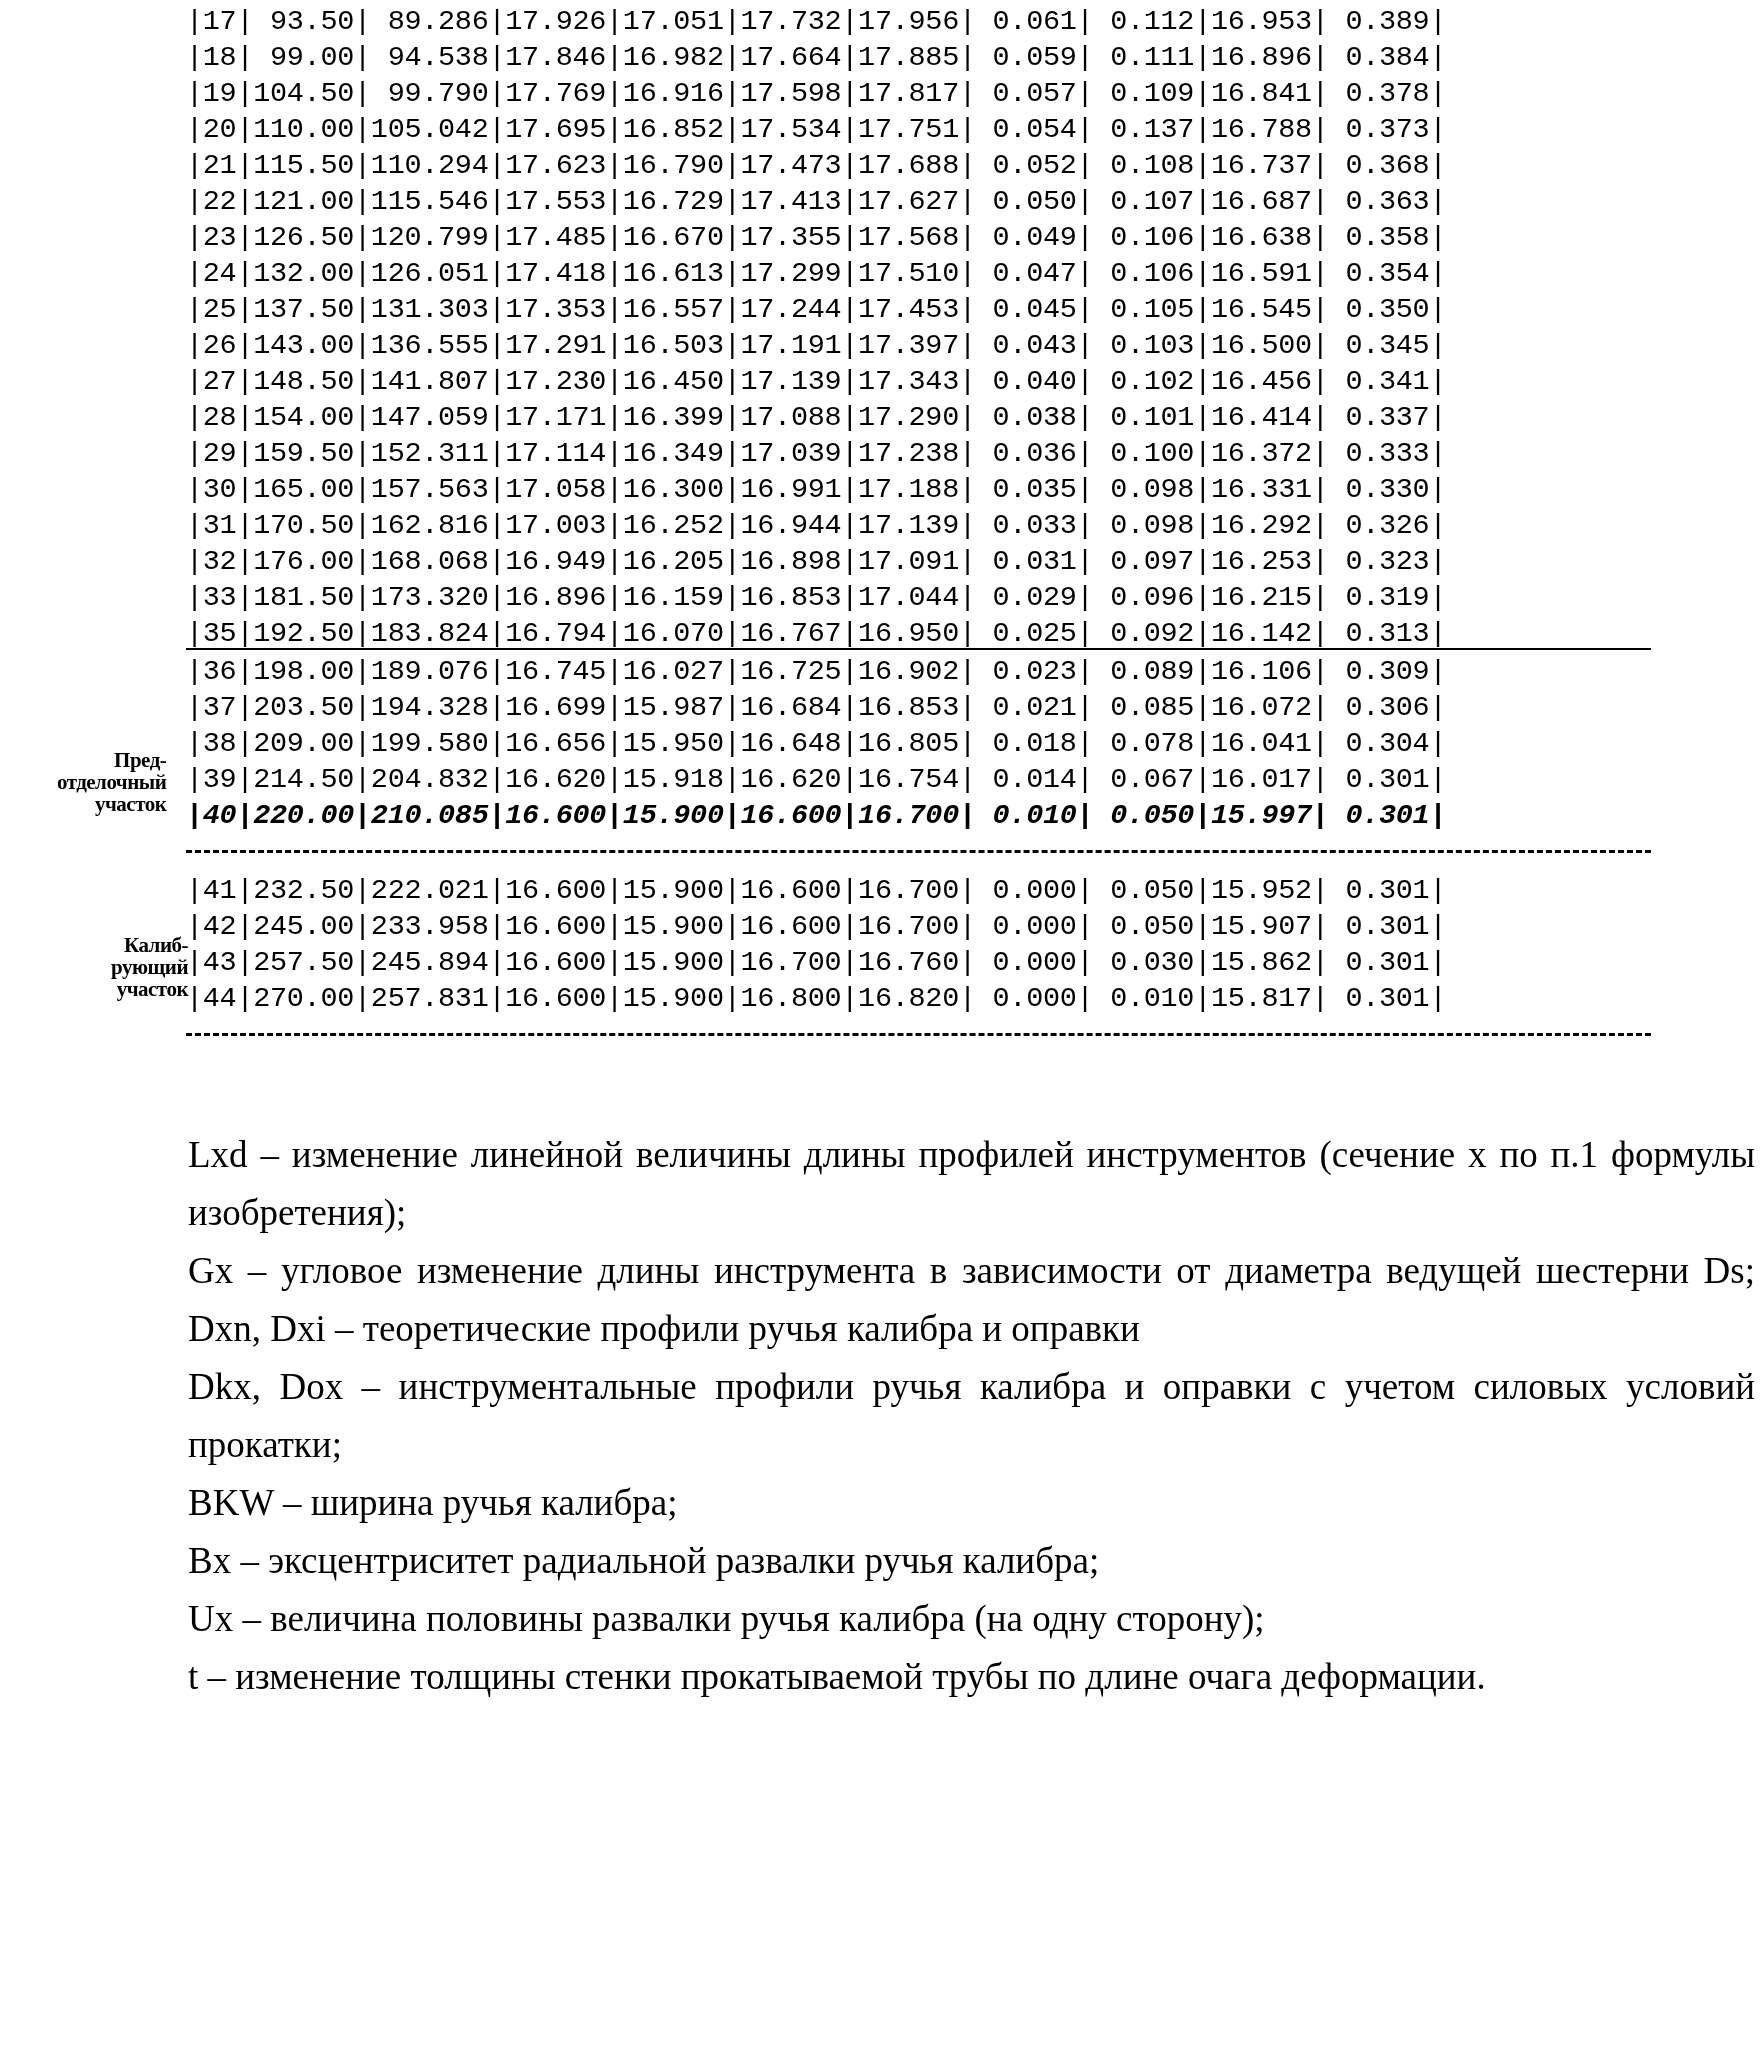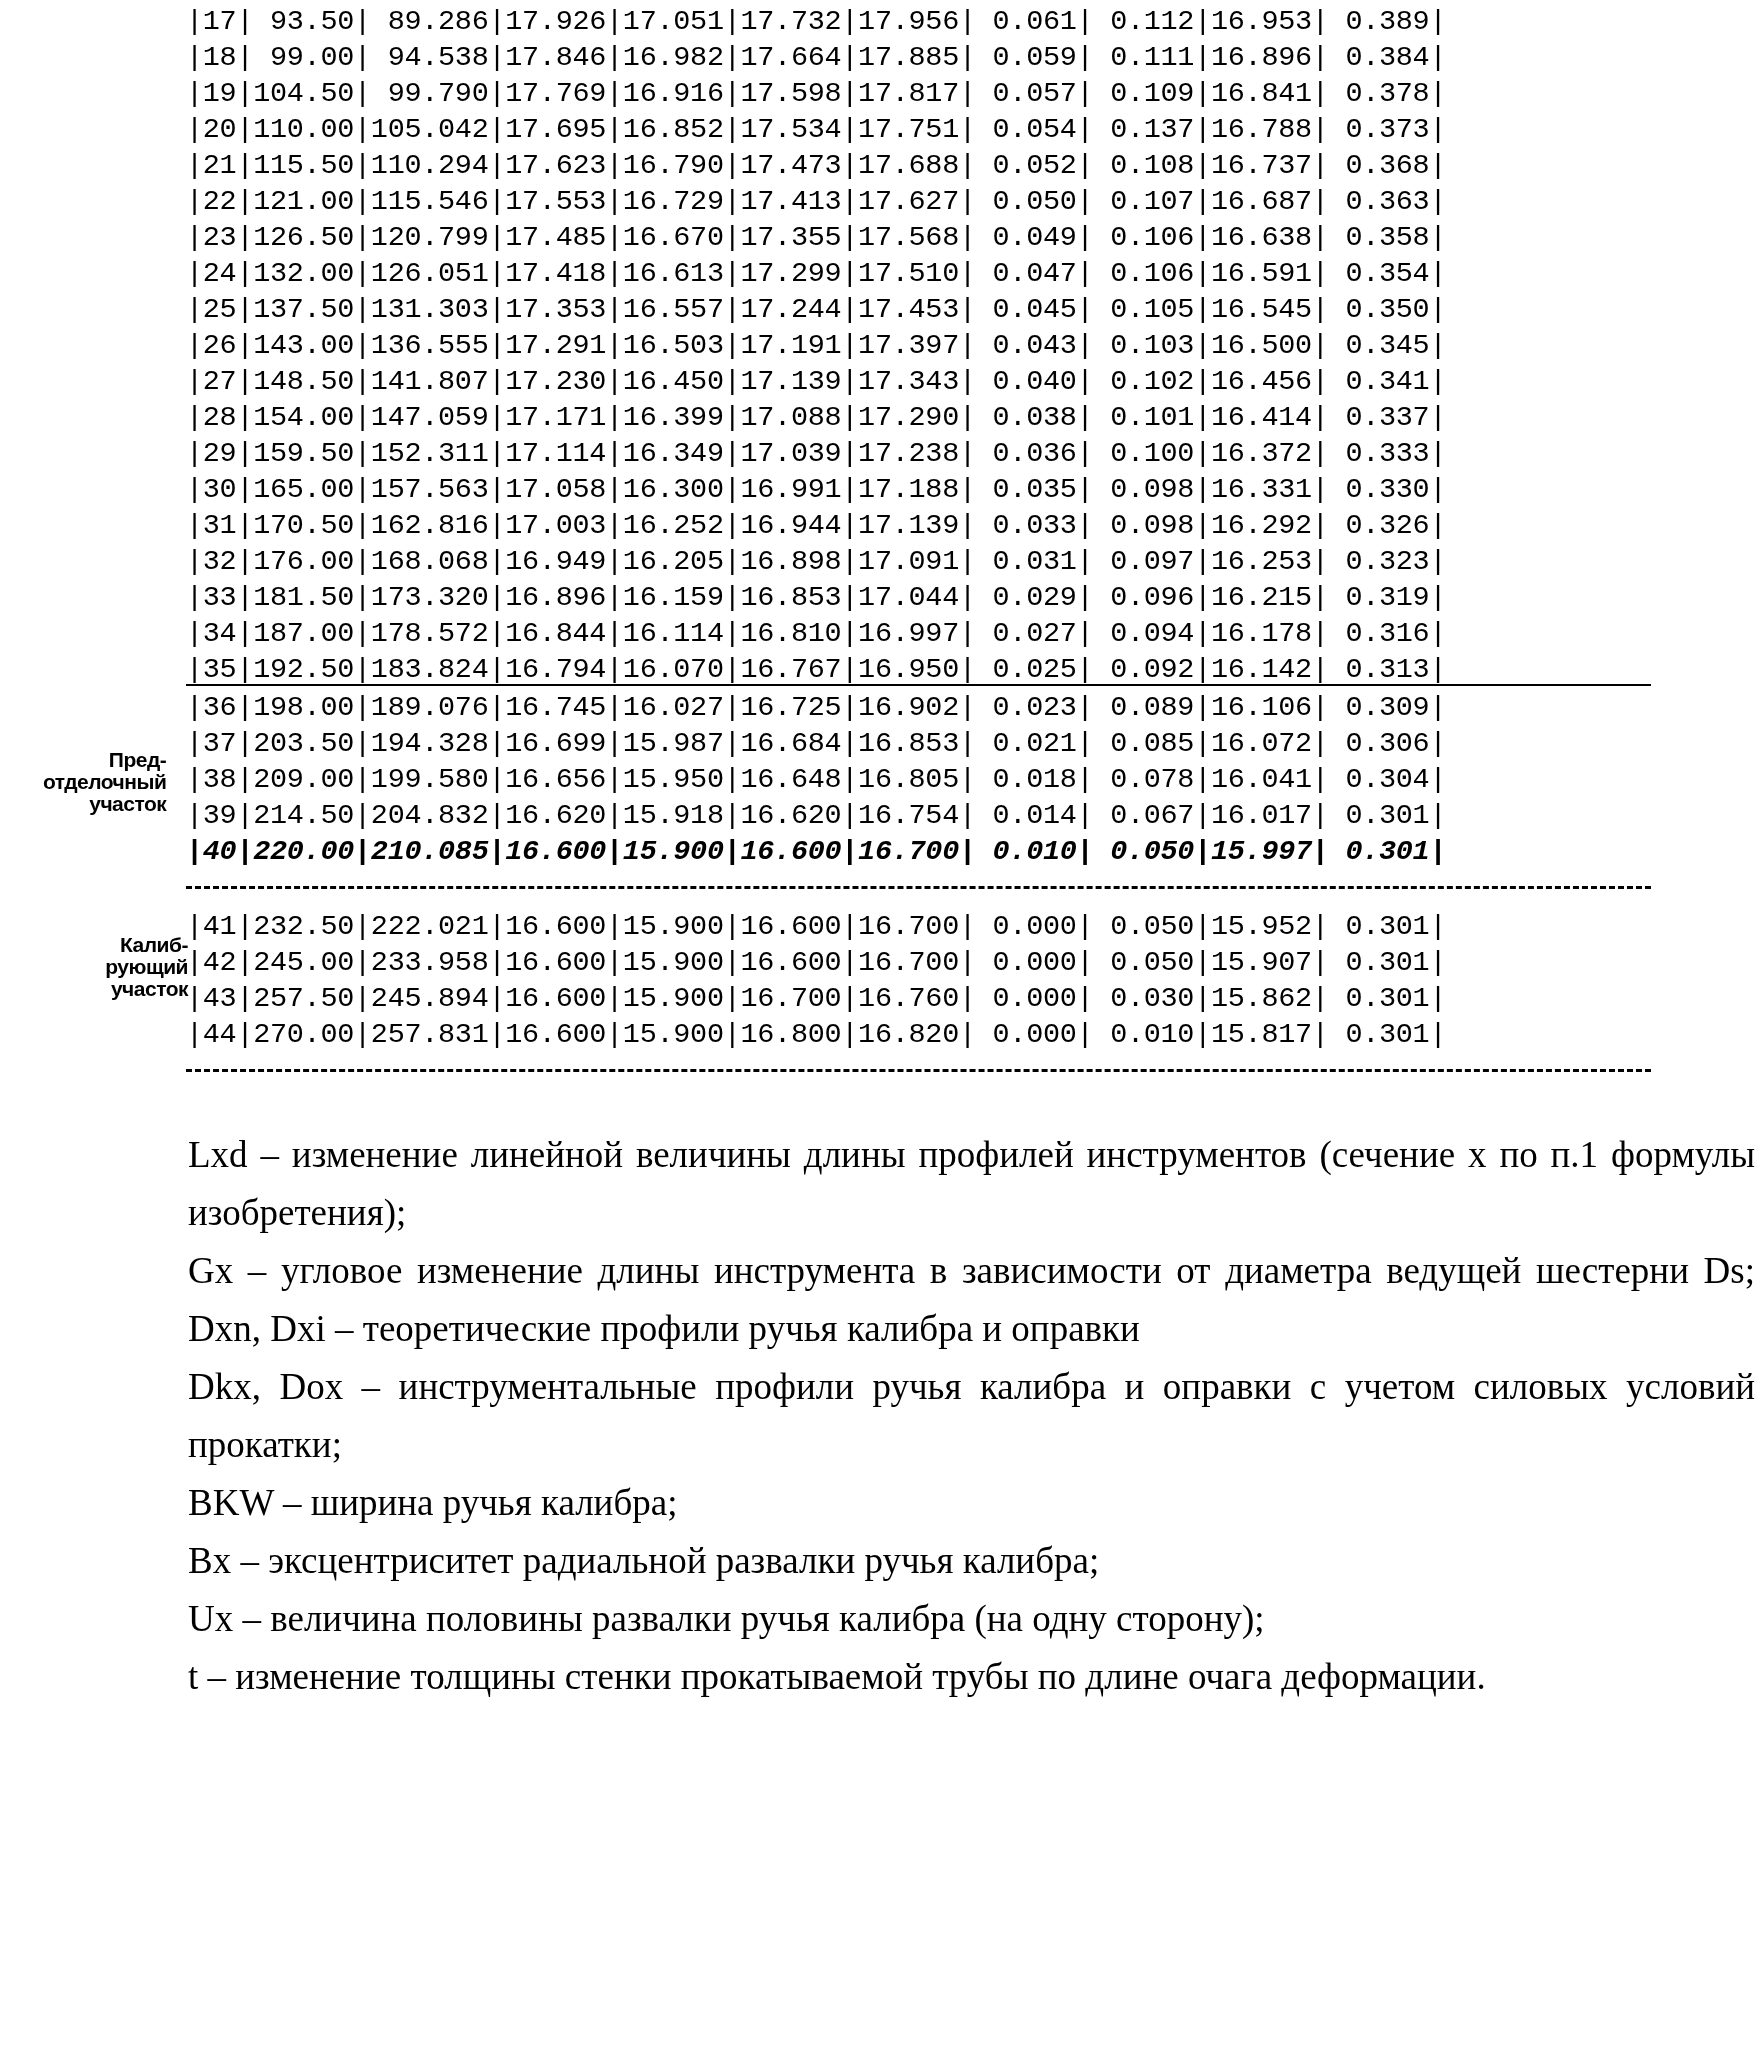--- a/index.html
+++ b/index.html
@@ -39,21 +39,21 @@
     width: 1465px;
   }
   .dash-rule {
     height: 0;
     border-top: 3.6px dashed #000;
     width: 1465px;
     margin: 16.3px 0 20px 0;
   }
   .section-label {
     position: absolute;
-    font-family: Liberation Sans, sans-serif;
+    font-family: Liberation Serif, serif;
     font-weight: bold;
     font-size: 21px;
     line-height: 22px;
     text-align: right;
     letter-spacing: -0.5px;
   }
   .legend {
     position: absolute;
     left: 188px;
     top: 1126px;
@@ -86,21 +86,20 @@
       <div class="trow">|24|132.00|126.051|17.418|16.613|17.299|17.510| 0.047| 0.106|16.591| 0.354|</div>
       <div class="trow">|25|137.50|131.303|17.353|16.557|17.244|17.453| 0.045| 0.105|16.545| 0.350|</div>
       <div class="trow">|26|143.00|136.555|17.291|16.503|17.191|17.397| 0.043| 0.103|16.500| 0.345|</div>
       <div class="trow">|27|148.50|141.807|17.230|16.450|17.139|17.343| 0.040| 0.102|16.456| 0.341|</div>
       <div class="trow">|28|154.00|147.059|17.171|16.399|17.088|17.290| 0.038| 0.101|16.414| 0.337|</div>
       <div class="trow">|29|159.50|152.311|17.114|16.349|17.039|17.238| 0.036| 0.100|16.372| 0.333|</div>
       <div class="trow">|30|165.00|157.563|17.058|16.300|16.991|17.188| 0.035| 0.098|16.331| 0.330|</div>
       <div class="trow">|31|170.50|162.816|17.003|16.252|16.944|17.139| 0.033| 0.098|16.292| 0.326|</div>
       <div class="trow">|32|176.00|168.068|16.949|16.205|16.898|17.091| 0.031| 0.097|16.253| 0.323|</div>
       <div class="trow">|33|181.50|173.320|16.896|16.159|16.853|17.044| 0.029| 0.096|16.215| 0.319|</div>
-      <div class="trow">|34|187.00|178.572|16.844|16.114|16.810|16.997| 0.027| 0.094|16.178| 0.316|</div>
       <div class="trow">|35|192.50|183.824|16.794|16.070|16.767|16.950| 0.025| 0.092|16.142| 0.313|</div>
     </div>
   <div class="solid-rule"></div>
   <div id="rows-pre">
       <div class="trow">|36|198.00|189.076|16.745|16.027|16.725|16.902| 0.023| 0.089|16.106| 0.309|</div>
       <div class="trow">|37|203.50|194.328|16.699|15.987|16.684|16.853| 0.021| 0.085|16.072| 0.306|</div>
       <div class="trow">|38|209.00|199.580|16.656|15.950|16.648|16.805| 0.018| 0.078|16.041| 0.304|</div>
       <div class="trow">|39|214.50|204.832|16.620|15.918|16.620|16.754| 0.014| 0.067|16.017| 0.301|</div>
       <div class="trow bold">|40|220.00|210.085|16.600|15.900|16.600|16.700| 0.010| 0.050|15.997| 0.301|</div>
     </div>

